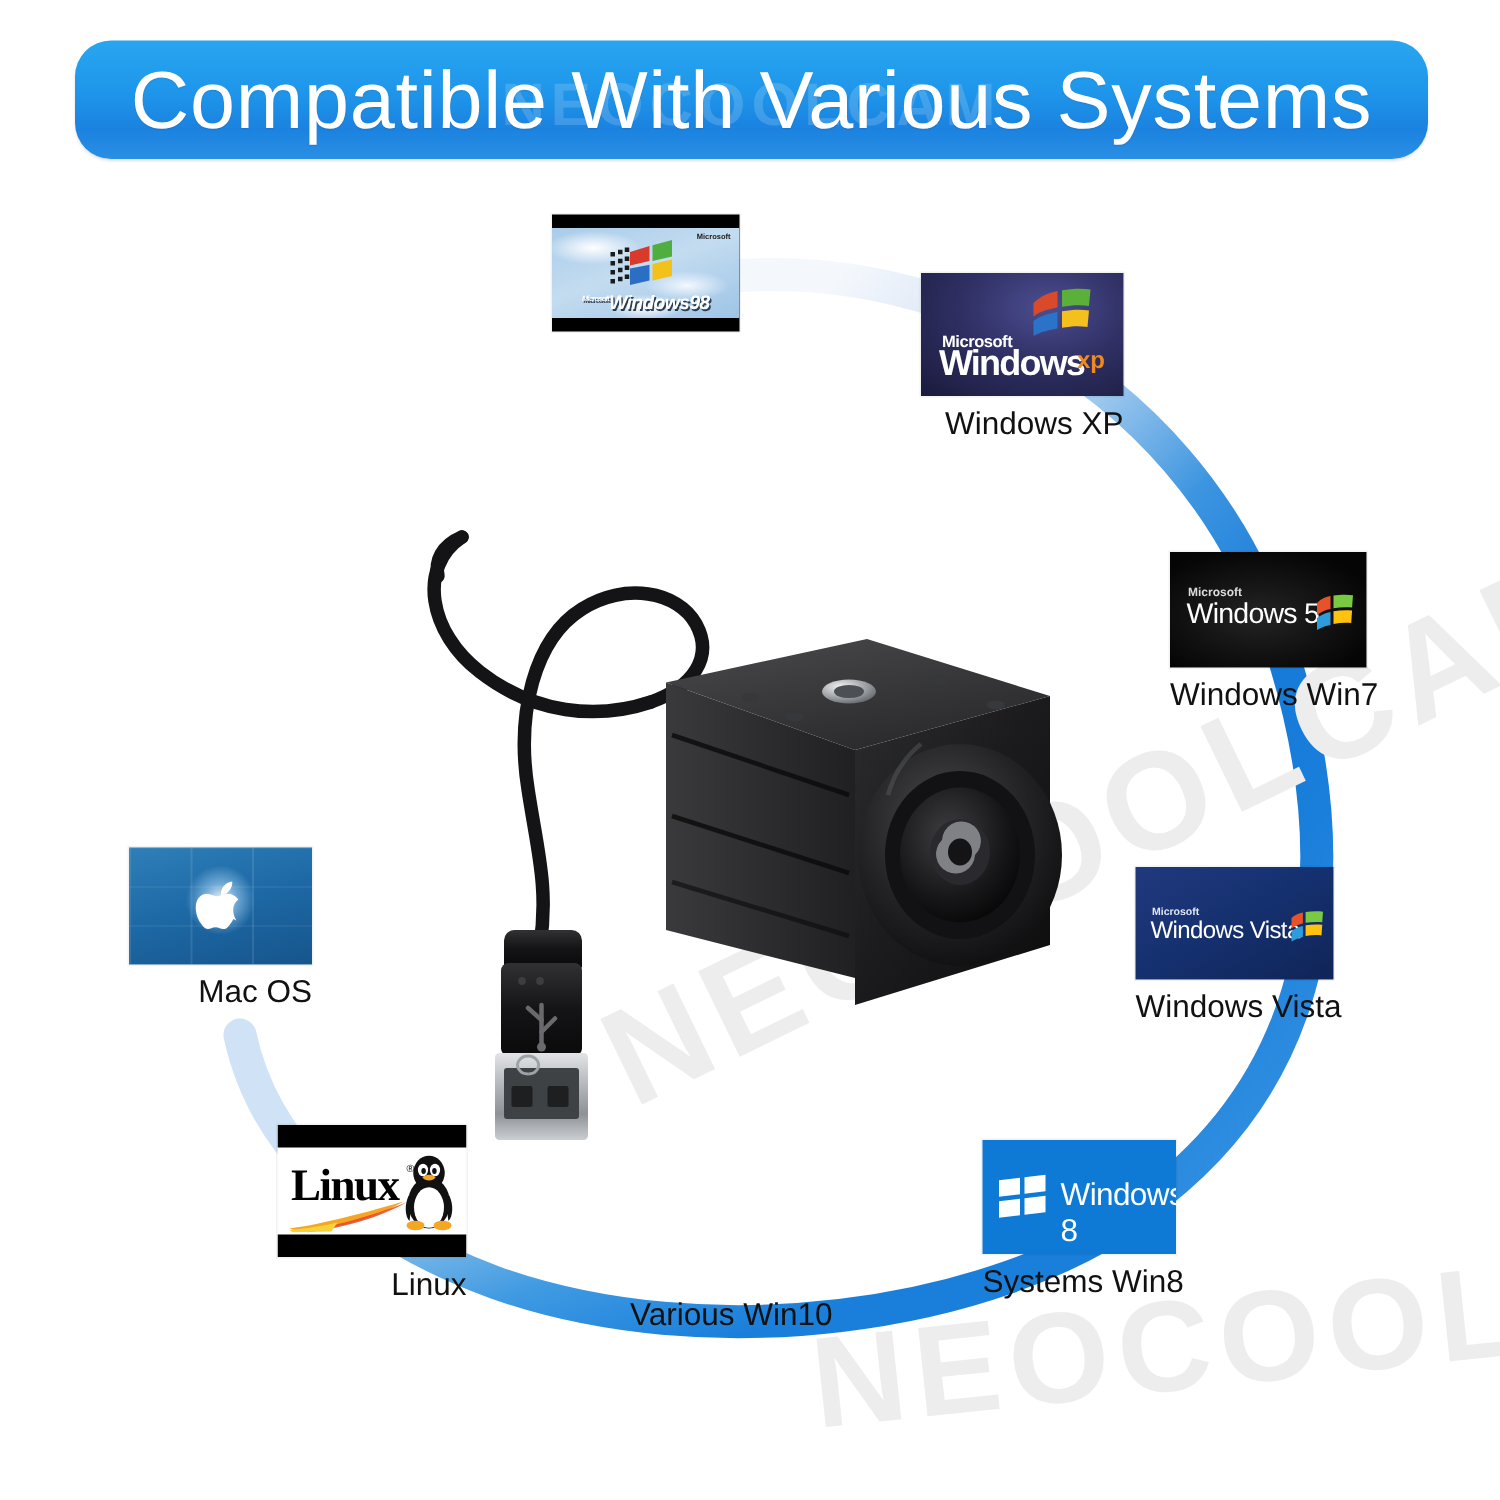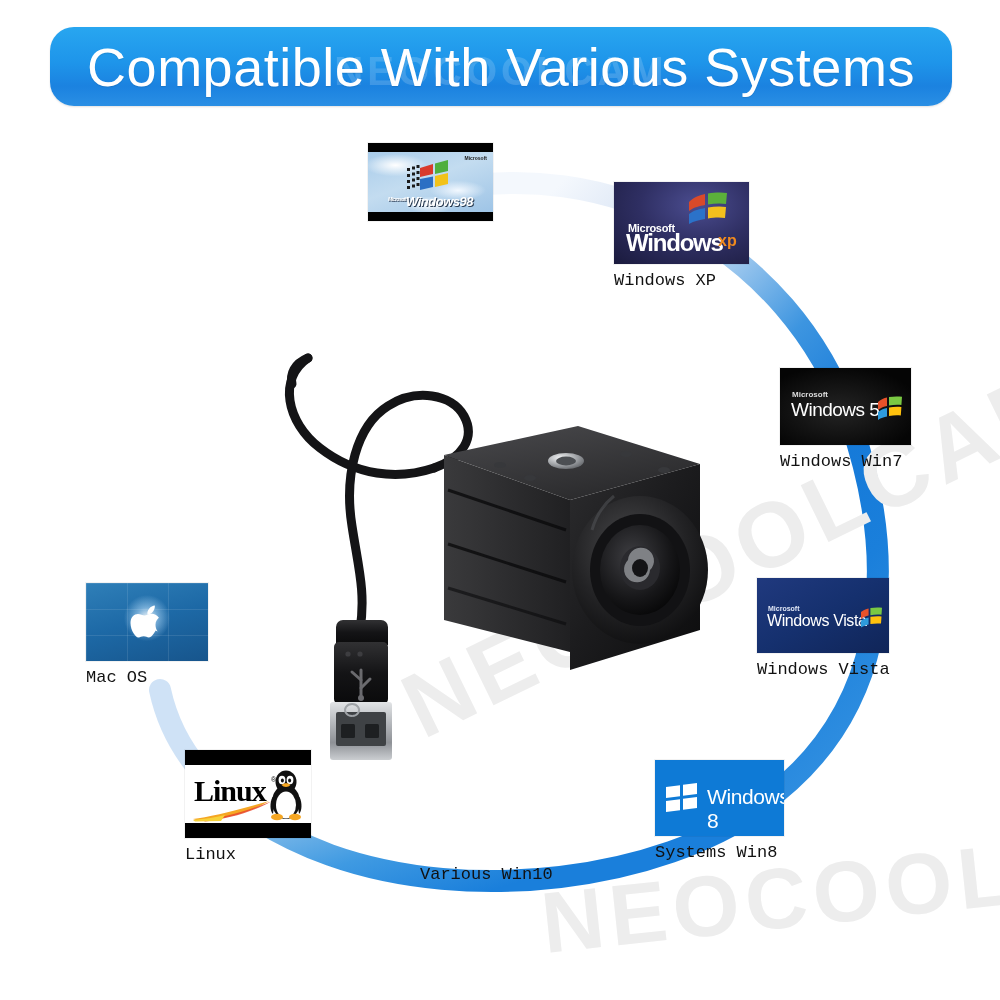--- a/index.html
+++ b/index.html
@@ -42,22 +42,22 @@
   .wm-mid{left:372px;top:498px;font-size:92px;transform:rotate(-26deg);}
   .wm-low{left:540px;top:838px;font-size:86px;transform:rotate(-6deg);}
 
   
   .node{position:absolute;z-index:5;}
   .badge{
     position:relative;overflow:hidden;
     box-shadow:0 0 0 1px rgba(0,0,0,.05);
   }
   .cap{
-    margin-top:7px;text-align:left;color:#111;
-    font-size:17px;font-family:Liberation Mono, monospace;white-space:nowrap;
+    margin-top:7px;text-align:right;color:#111;
+    font-size:21px;font-family:Liberation Sans, sans-serif;white-space:nowrap;
   }
 
   
   .b98{width:125px;height:78px;background:#000;}
   .b98 .sky{
     position:absolute;left:0;top:9px;width:125px;height:60px;
     background:
       radial-gradient(ellipse 45px 16px at 22% 22%,#ffffff 0%,rgba(255,255,255,0) 70%),
       radial-gradient(ellipse 40px 14px at 72% 64%,#f2f8ff 0%,rgba(255,255,255,0) 70%),
       radial-gradient(ellipse 36px 12px at 50% 88%,#ffffff 0%,rgba(255,255,255,0) 70%),
@@ -292,21 +292,21 @@
         <path d="M14.6 16 C16.5 13.6, 21.5 13.6, 23.4 16 C21.6 18.6, 16.4 18.6, 14.6 16 Z" fill="#f5a623"></path>
         <ellipse cx="10" cy="48" rx="6" ry="3.2" fill="#f5a623"></ellipse>
         <ellipse cx="28" cy="48" rx="6" ry="3.2" fill="#f5a623"></ellipse>
         <path d="M5.5 28 C2.5 34, 3 42, 6 45 C7 39, 7 33, 8.5 29 Z" fill="#111"></path>
         <path d="M32.5 28 C35.5 34, 35 42, 32 45 C31 39, 31 33, 29.5 29 Z" fill="#111"></path>
       </svg>
     </div>
     <div class="cap">Linux</div>
   </div>
 
-  <div class="node" style="left:86px;top:565px;margin-top:18px;">
+  <div class="node" style="left:86px;top:565px;">
     <div class="badge bm">
       <div class="grid"></div>
       <svg class="apple" viewBox="0 0 34 38">
         <g fill="#ffffff">
           <path d="M17.8 9.6 c2.4 0 4.2 -1.7 5.4 -3.3 c1.1 -1.5 1.9 -3.6 1.6 -5.7 c-1.9 0.1 -4.2 1.3 -5.5 2.9 c-1.2 1.4 -2.2 3.5 -1.9 5.6 c0.1 0.3 0.2 0.5 0.4 0.5 z"></path>
           <path d="M27.6 26.6 c-1.6 -2.4 -2.1 -4.9 -2.1 -7 c0 -3.4 1.8 -5.6 3.4 -6.9 c-1.8 -2.6 -4.6 -3.9 -7.3 -3.9 c-3.1 0 -5 1.7 -7 1.7 c-2.1 0 -4.1 -1.6 -6.7 -1.6 c-3.6 0 -7.4 3 -7.4 9.1 c0 3.8 1.4 7.8 3.2 10.4 c1.5 2.2 2.9 4 4.8 4 c1.9 0 2.8 -1.2 5.2 -1.2 c2.4 0 3.2 1.2 5.3 1.2 c2 0 3.3 -1.8 4.6 -3.6 c1 -1.4 1.5 -2.2 2 -3.2 z"></path>
         </g>
       </svg>
     </div>
     <div class="cap">Mac OS</div>

